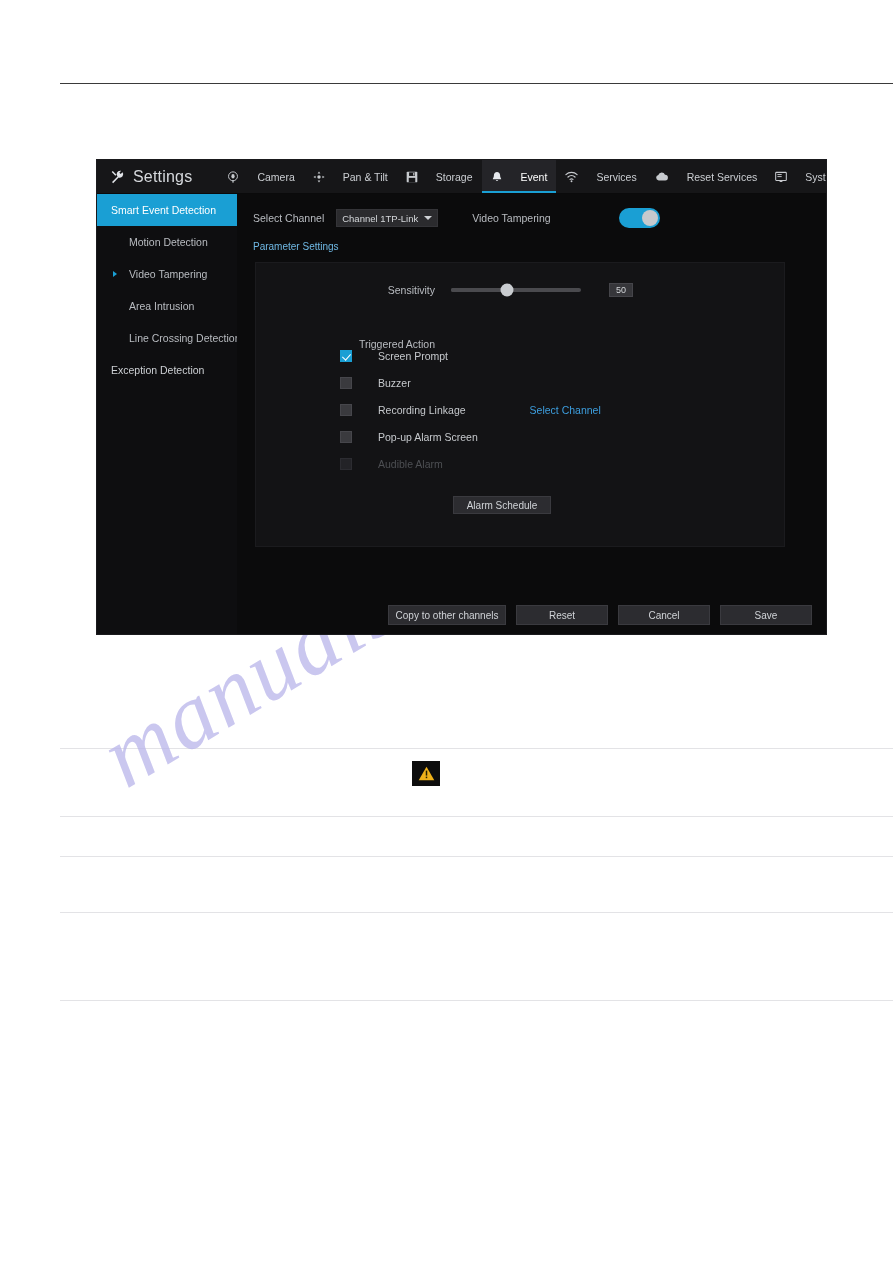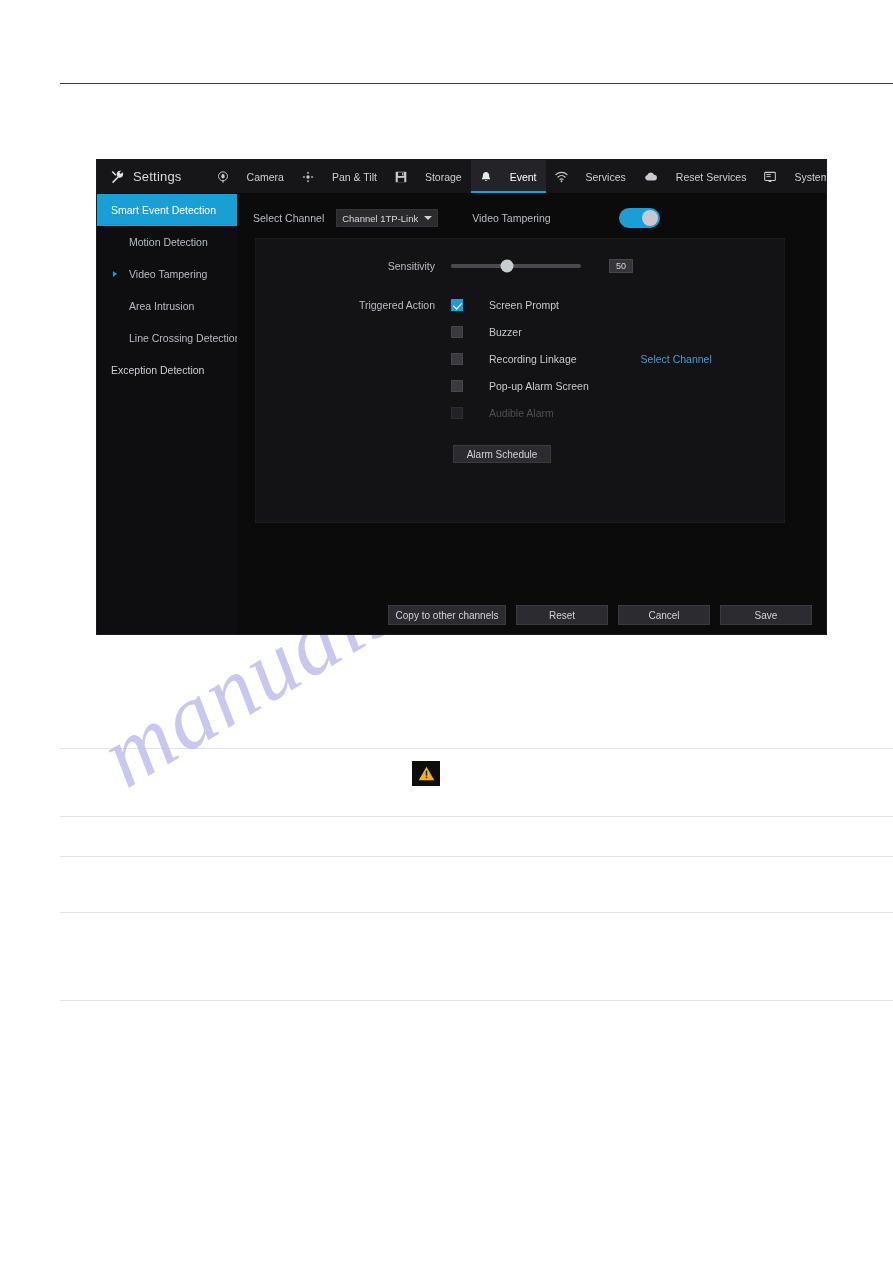--- a/index.html
+++ b/index.html
@@ -96,21 +96,21 @@
   }
   .brand {
     display: flex;
     align-items: center;
     gap: 8px;
     padding: 0 12px 0 14px;
     width: 126px;
     box-sizing: border-box;
   }
   .brand-label {
-    font-size: 13px;
+    font-size: 16px;
     color: #d6d9dd;
     letter-spacing: .2px;
   }
   .nav {
     display: flex;
     align-items: stretch;
     flex: 1;
     padding-left: 14px;
   }
   .nav-item {
@@ -319,21 +319,21 @@
     background: #36363a;
     border: 1px solid #45454a;
     color: #d4d7da;
     font-size: 9px;
     display: flex;
     align-items: center;
     justify-content: center;
     box-sizing: border-box;
   }
 
-  .row-action { margin-top: 26px; align-items: flex-start; }
+  .row-action { margin-top: 41px; align-items: flex-start; flex-direction: column; }
   .checks { display: flex; flex-direction: column; gap: 15px; }
   .check-line {
     display: flex;
     align-items: center;
     gap: 26px;
     font-size: 10.5px;
     color: #c6c9cd;
   }
   .check-line.disabled { color: #4d4f53; }
   .cbox {
@@ -553,20 +553,21 @@
         <div class="dropdown">
           <span class="dd-text">Channel 1TP-Link IP</span>
           <span class="dd-caret"></span>
         </div>
         <span class="lbl tamper-label">Video Tampering</span>
         <div class="toggle">
           <span class="knob"></span>
         </div>
       </div>
 
+      <div class="param-title">Parameter Settings</div>
 
       <div class="panel">
 
         <div class="field-row row-sens">
           <span class="field-label">Sensitivity</span>
           <div class="slider">
             <div class="fill"></div>
             <div class="thumb"></div>
           </div>
           <div class="sens-box">50</div>

